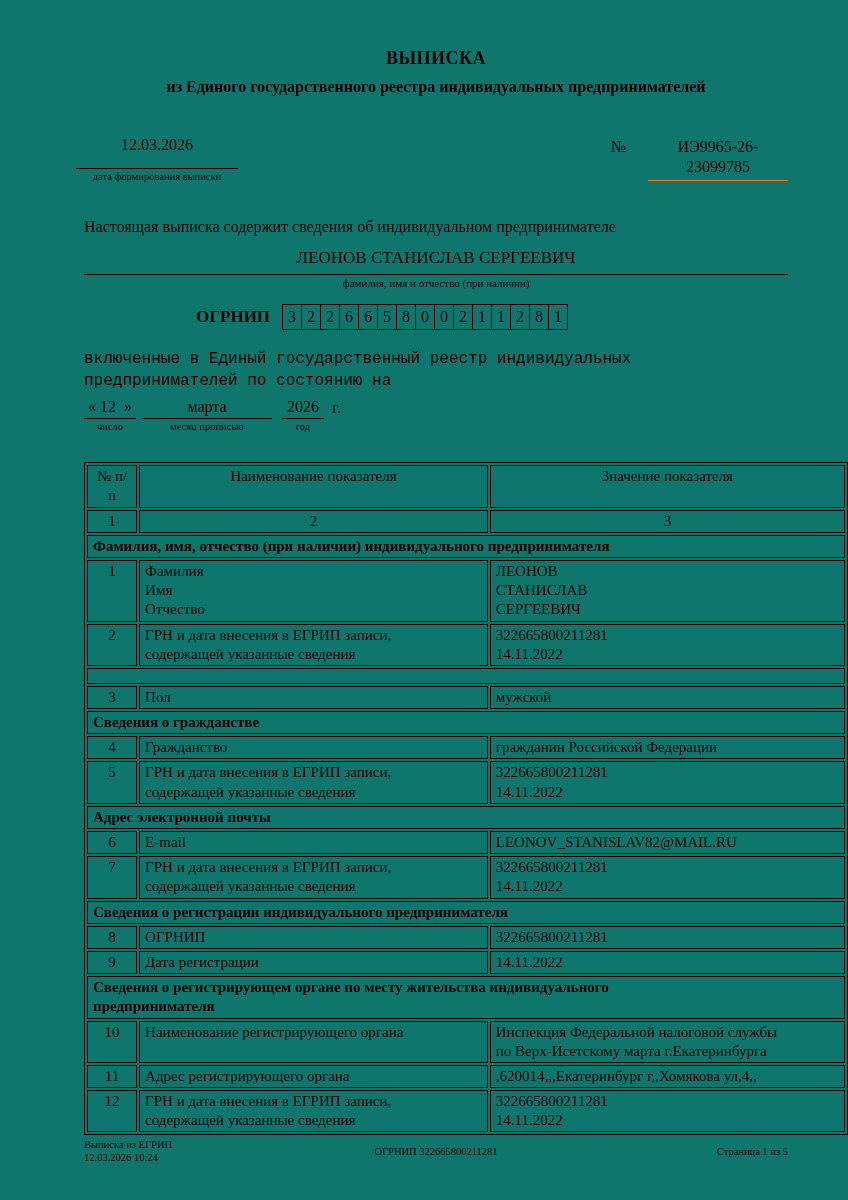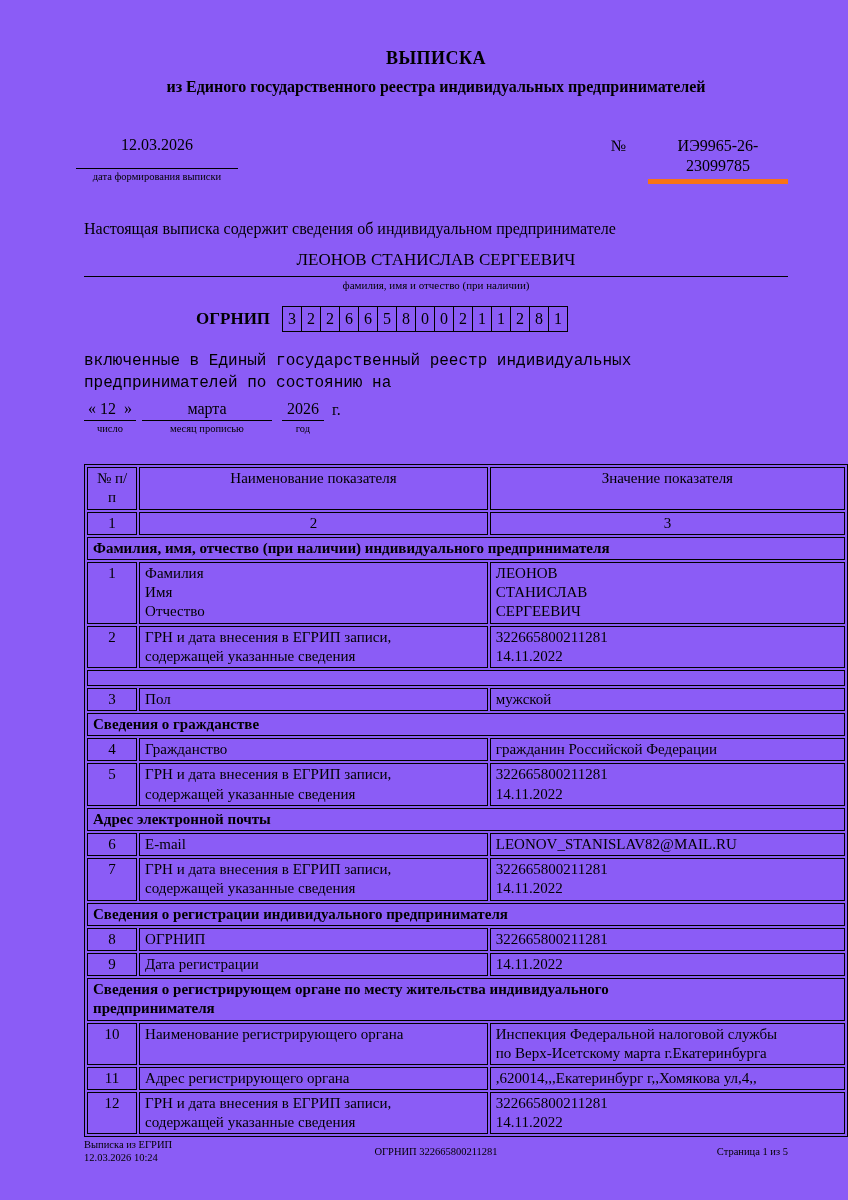--- a/index.html
+++ b/index.html
@@ -2,21 +2,21 @@
 <html><head>
 <meta charset="utf-8">
 <style>
   * { box-sizing: border-box; margin: 0; padding: 0; }
   html, body { background: #e8e8e8; }
   .page {
     position: relative;
     width: 848px;
     height: 1200px;
     margin: 0 auto;
-    background: #8b5cf6;
+    background: #0f766e;
     color: #000000;
     font-family: "Liberation Serif", "DejaVu Serif", serif;
     overflow: hidden;
   }
   .content { position: absolute; left: 84px; width: 704px; top: 0; }
 
   .doc-title {
     margin-top: 48px;
     text-align: center;
     font-weight: bold;
@@ -26,21 +26,21 @@
   .doc-subtitle {
     margin-top: 9px;
     text-align: center;
     font-weight: bold;
     font-size: 16px;
   }
 
   .meta-row {
     display: flex;
     justify-content: space-between;
-    align-items: flex-start;
+    align-items: center;
     margin-top: 40px;
   }
   .formation-date-block { width: 162px; margin-left: -8px; }
   .formation-date-value {
     text-align: center;
     font-size: 16px;
     padding-bottom: 14px;
     border-bottom: 1px solid #000;
   }
   .formation-date-caption {
@@ -49,21 +49,21 @@
     font-size: 10.5px;
   }
   .number-block { display: flex; gap: 22px; align-items: flex-start; }
   .number-sign { font-size: 16px; padding-top: 1px; }
   .number-value {
     min-width: 140px;
     text-align: center;
     font-size: 16px;
     line-height: 1.25;
     padding: 0 2px 3px 2px;
-    border-bottom: 5px solid #f97316;
+    border-bottom: 1px solid #f97316;
   }
 
   .intro-line { margin-top: 36px; font-size: 16px; }
 
   .name-block { margin-top: 12px; }
   .person-name {
     text-align: center;
     font-size: 17px;
     padding-bottom: 6px;
     border-bottom: 1px solid #000;

